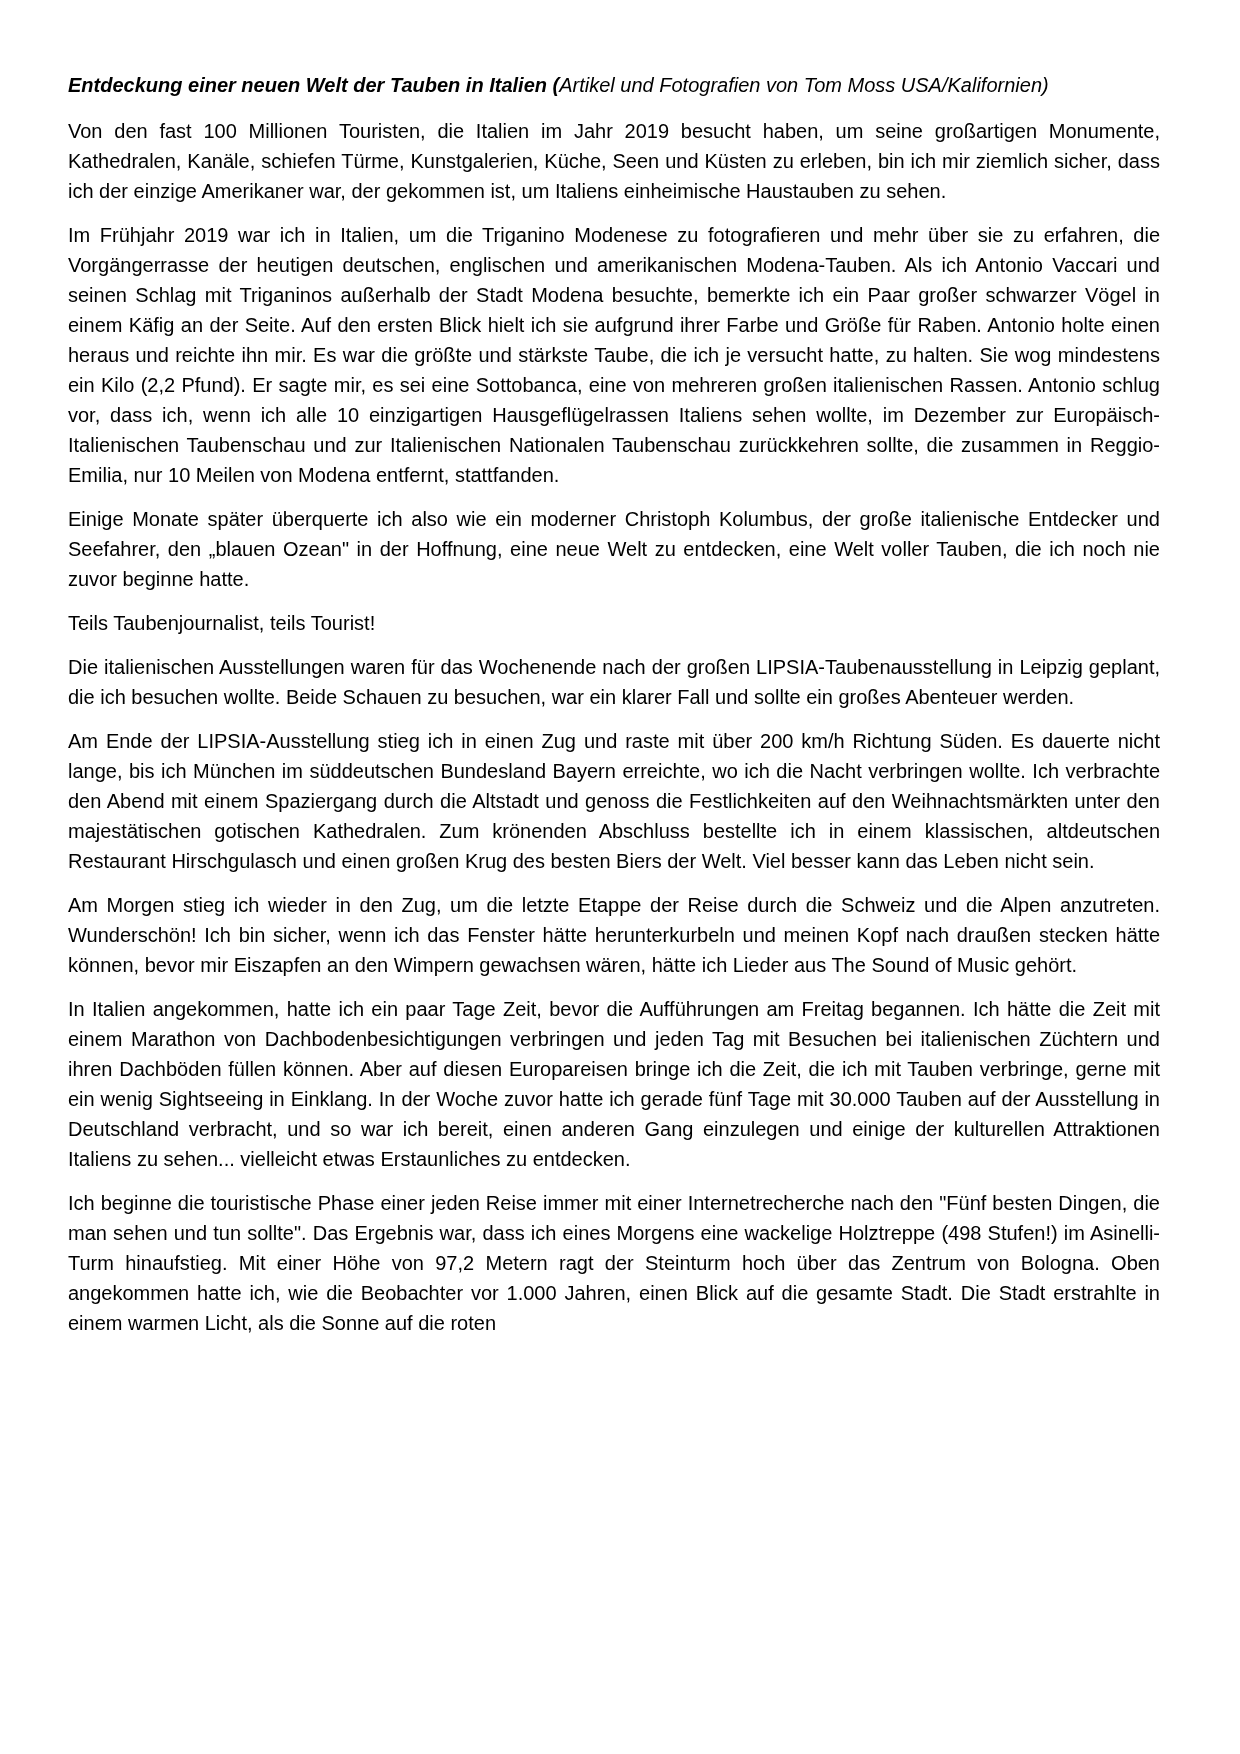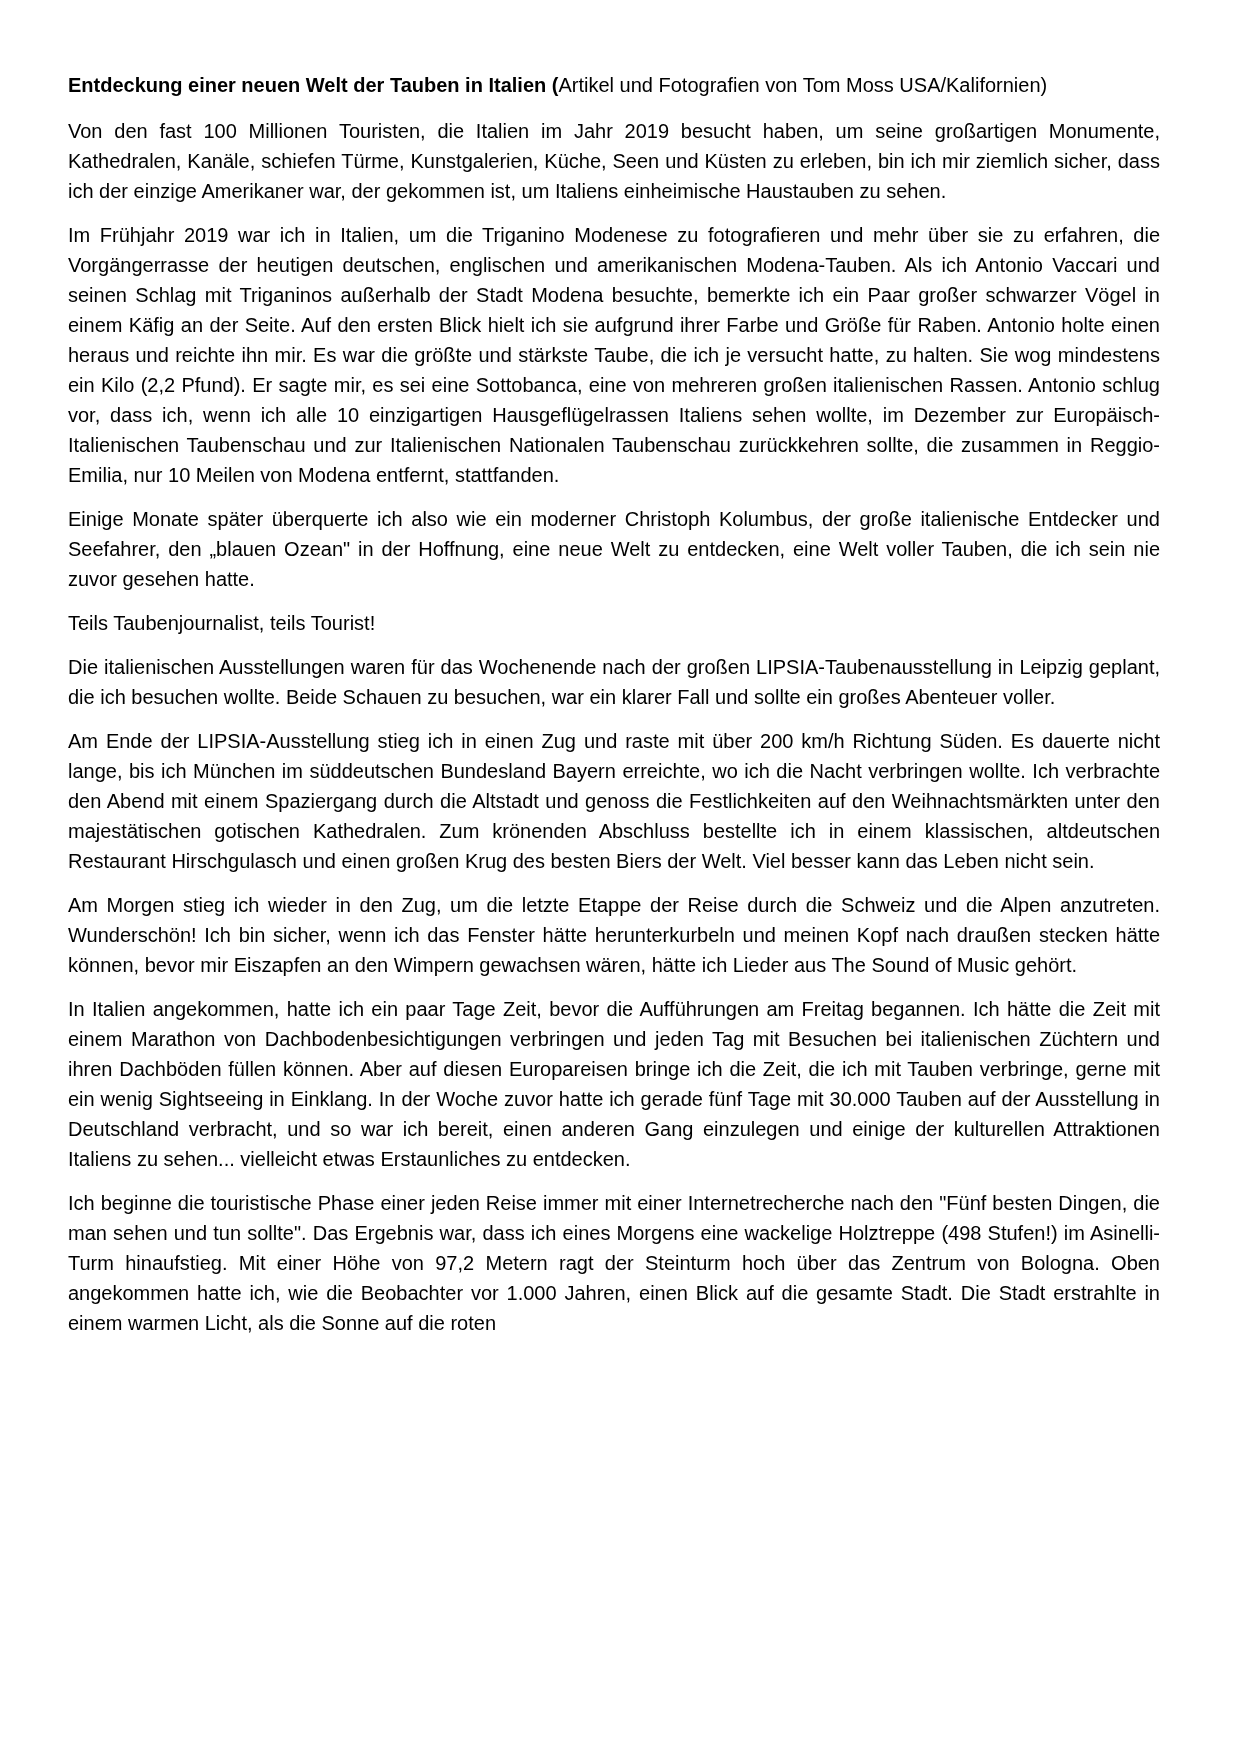--- a/index.html
+++ b/index.html
@@ -19,20 +19,21 @@
     width: 1240px;
     height: 1754px;
     padding: 70px 68px 40px 68px;
     background: #ffffff;
   }
   .title {
     margin: 0 0 16px 0;
     font-size: 20px;
     line-height: 30px;
     text-align: left;
+    font-style: italic;
   }
   .title .bold {
     font-weight: bold;
   }
   .para {
     margin: 0 12px 14px 0;
     font-size: 20px;
     line-height: 30px;
     text-align: justify;
   }
@@ -48,25 +49,25 @@
 <body>
 
 <div class="page">
 
   <p class="title"><span class="bold">Entdeckung einer neuen Welt der Tauben in Italien (</span><span>Artikel und Fotografien von Tom Moss USA/Kalifornien)</span></p>
 
   <p class="para">Von den fast 100 Millionen Touristen, die Italien im Jahr 2019 besucht haben, um seine großartigen Monumente, Kathedralen, Kanäle, schiefen Türme, Kunstgalerien, Küche, Seen und Küsten zu erleben, bin ich mir ziemlich sicher, dass ich der einzige Amerikaner war, der gekommen ist, um Italiens einheimische Haustauben zu sehen.</p>
 
   <p class="para">Im Frühjahr 2019 war ich in Italien, um die Triganino Modenese zu fotografieren und mehr über sie zu erfahren, die Vorgängerrasse der heutigen deutschen, englischen und amerikanischen Modena-Tauben. Als ich Antonio Vaccari und seinen Schlag mit Triganinos außerhalb der Stadt Modena besuchte, bemerkte ich ein Paar großer schwarzer Vögel in einem Käfig an der Seite. Auf den ersten Blick hielt ich sie aufgrund ihrer Farbe und Größe für Raben. Antonio holte einen heraus und reichte ihn mir. Es war die größte und stärkste Taube, die ich je versucht hatte, zu halten. Sie wog mindestens ein Kilo (2,2 Pfund). Er sagte mir, es sei eine Sottobanca, eine von mehreren großen italienischen Rassen. Antonio schlug vor, dass ich, wenn ich alle 10 einzigartigen Hausgeflügelrassen Italiens sehen wollte, im Dezember zur Europäisch-Italienischen Taubenschau und zur Italienischen Nationalen Taubenschau zurückkehren sollte, die zusammen in Reggio-Emilia, nur 10 Meilen von Modena entfernt, stattfanden.</p>
 
-  <p class="para">Einige Monate später überquerte ich also wie ein moderner Christoph Kolumbus, der große italienische Entdecker und Seefahrer, den „blauen Ozean" in der Hoffnung, eine neue Welt zu entdecken, eine Welt voller Tauben, die ich sein nie zuvor gesehen hatte.</p>
+  <p class="para">Einige Monate später überquerte ich also wie ein moderner Christoph Kolumbus, der große italienische Entdecker und Seefahrer, den „blauen Ozean" in der Hoffnung, eine neue Welt zu entdecken, eine Welt voller Tauben, die ich noch nie zuvor beginne hatte.</p>
 
   <p class="subheading">Teils Taubenjournalist, teils Tourist!</p>
 
-  <p class="para">Die italienischen Ausstellungen waren für das Wochenende nach der großen LIPSIA-Taubenausstellung in Leipzig geplant, die ich besuchen wollte. Beide Schauen zu besuchen, war ein klarer Fall und sollte ein großes Abenteuer voller.</p>
+  <p class="para">Die italienischen Ausstellungen waren für das Wochenende nach der großen LIPSIA-Taubenausstellung in Leipzig geplant, die ich besuchen wollte. Beide Schauen zu besuchen, war ein klarer Fall und sollte ein großes Abenteuer werden.</p>
 
   <p class="para">Am Ende der LIPSIA-Ausstellung stieg ich in einen Zug und raste mit über 200 km/h Richtung Süden. Es dauerte nicht lange, bis ich München im süddeutschen Bundesland Bayern erreichte, wo ich die Nacht verbringen wollte. Ich verbrachte den Abend mit einem Spaziergang durch die Altstadt und genoss die Festlichkeiten auf den Weihnachtsmärkten unter den majestätischen gotischen Kathedralen. Zum krönenden Abschluss bestellte ich in einem klassischen, altdeutschen Restaurant Hirschgulasch und einen großen Krug des besten Biers der Welt. Viel besser kann das Leben nicht sein.</p>
 
   <p class="para">Am Morgen stieg ich wieder in den Zug, um die letzte Etappe der Reise durch die Schweiz und die Alpen anzutreten. Wunderschön! Ich bin sicher, wenn ich das Fenster hätte herunterkurbeln und meinen Kopf nach draußen stecken hätte können, bevor mir Eiszapfen an den Wimpern gewachsen wären, hätte ich Lieder aus The Sound of Music gehört.</p>
 
   <p class="para">In Italien angekommen, hatte ich ein paar Tage Zeit, bevor die Aufführungen am Freitag begannen. Ich hätte die Zeit mit einem Marathon von Dachbodenbesichtigungen verbringen und jeden Tag mit Besuchen bei italienischen Züchtern und ihren Dachböden füllen können. Aber auf diesen Europareisen bringe ich die Zeit, die ich mit Tauben verbringe, gerne mit ein wenig Sightseeing in Einklang. In der Woche zuvor hatte ich gerade fünf Tage mit 30.000 Tauben auf der Ausstellung in Deutschland verbracht, und so war ich bereit, einen anderen Gang einzulegen und einige der kulturellen Attraktionen Italiens zu sehen... vielleicht etwas Erstaunliches zu entdecken.</p>
 
   <p class="para">Ich beginne die touristische Phase einer jeden Reise immer mit einer Internetrecherche nach den "Fünf besten Dingen, die man sehen und tun sollte". Das Ergebnis war, dass ich eines Morgens eine wackelige Holztreppe (498 Stufen!) im Asinelli-Turm hinaufstieg. Mit einer Höhe von 97,2 Metern ragt der Steinturm hoch über das Zentrum von Bologna. Oben angekommen hatte ich, wie die Beobachter vor 1.000 Jahren, einen Blick auf die gesamte Stadt. Die Stadt erstrahlte in einem warmen Licht, als die Sonne auf die roten</p>
 
 </div>

